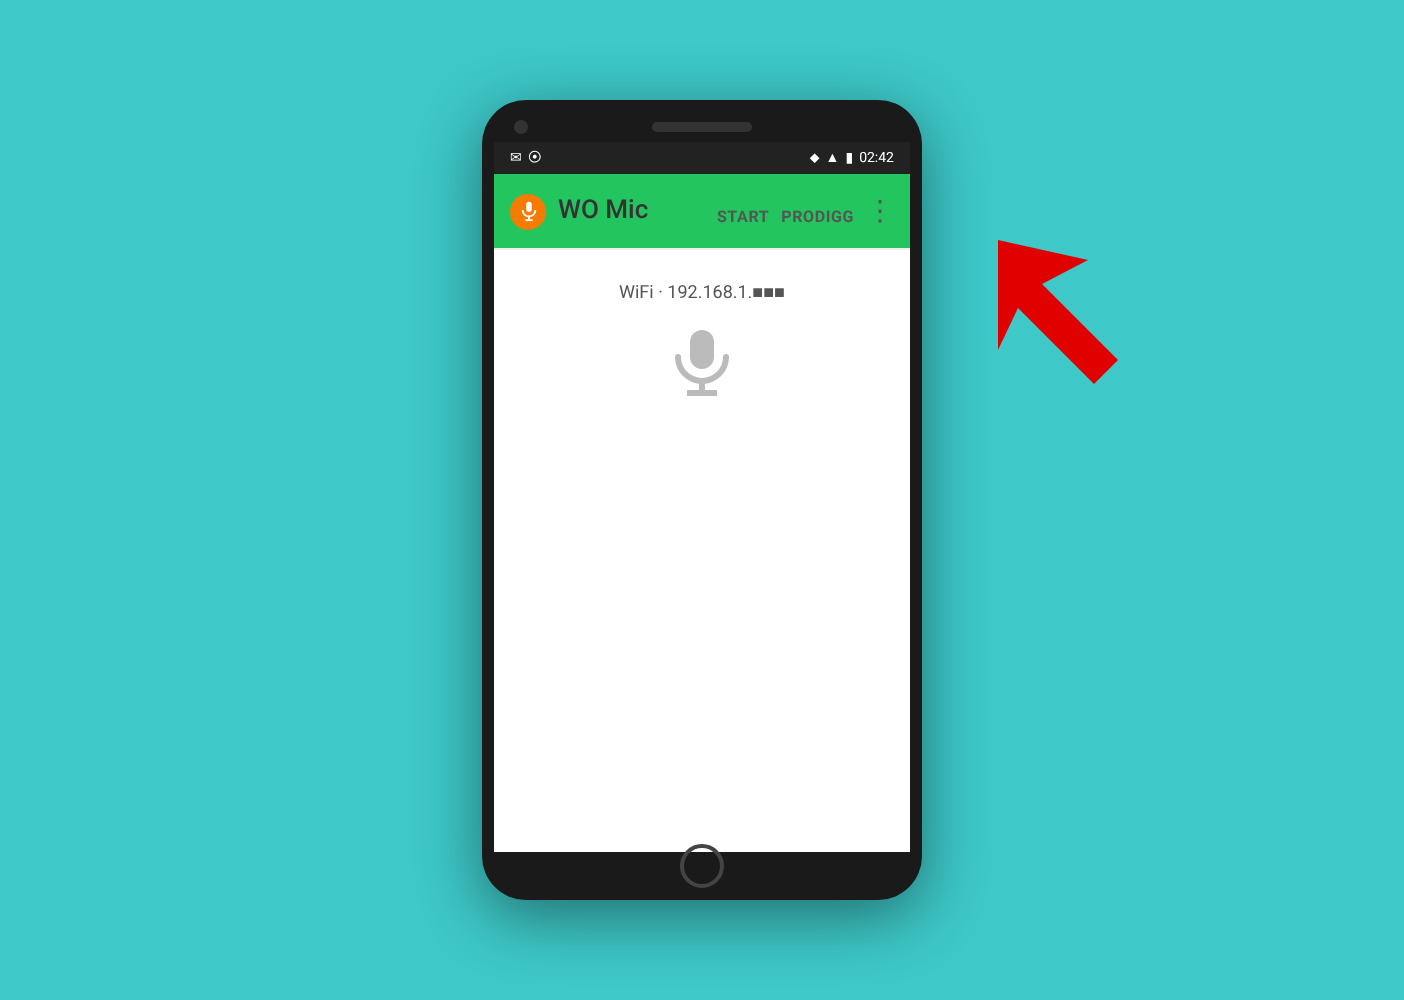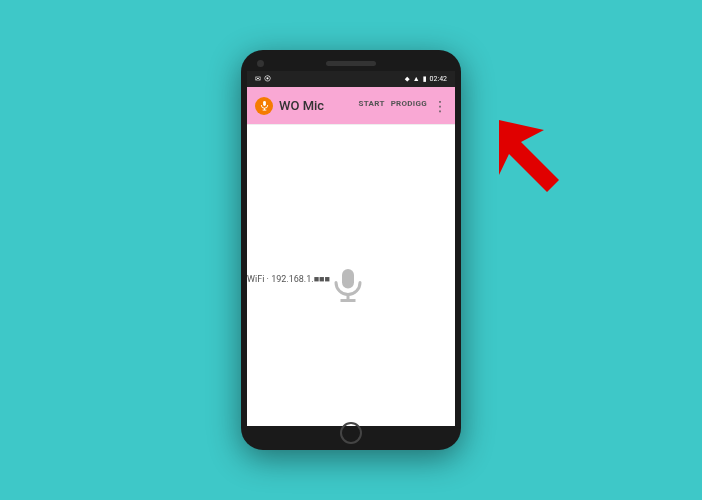--- a/index.html
+++ b/index.html
@@ -79,21 +79,21 @@
       width: 100%;
       flex: 1;
       background: #fff;
       display: flex;
       flex-direction: column;
       overflow: hidden;
     }
 
     .app-toolbar {
       width: 100%;
-      background: #f9a8d4;
+      background: #22c55e;
       display: flex;
       align-items: center;
       padding: 0 8px;
       height: 38px;
       border-bottom: 1px solid #eee;
       gap: 6px;
     }
 
     .app-icon {
       width: 18px;
@@ -108,21 +108,21 @@
 
     .app-title {
       font-size: 13px;
       font-weight: 500;
       color: #333;
       flex: 1;
     }
 
     .toolbar-actions {
       display: flex;
-      align-items: flex-start;
+      align-items: flex-end;
       gap: 6px;
     }
 
     .toolbar-btn {
       font-size: 8px;
       font-weight: 700;
       color: #555;
       cursor: pointer;
       letter-spacing: 0.3px;
     }
@@ -130,20 +130,21 @@
     .toolbar-more {
       font-size: 14px;
       color: #555;
       cursor: pointer;
       line-height: 1;
     }
 
     .app-content {
       flex: 1;
       display: flex;
+      flex-direction: column;
       align-items: center;
       padding-top: 16px;
       position: relative;
     }
 
     .wifi-text {
       font-size: 9px;
       color: #555;
       margin-bottom: 10px;
     }

